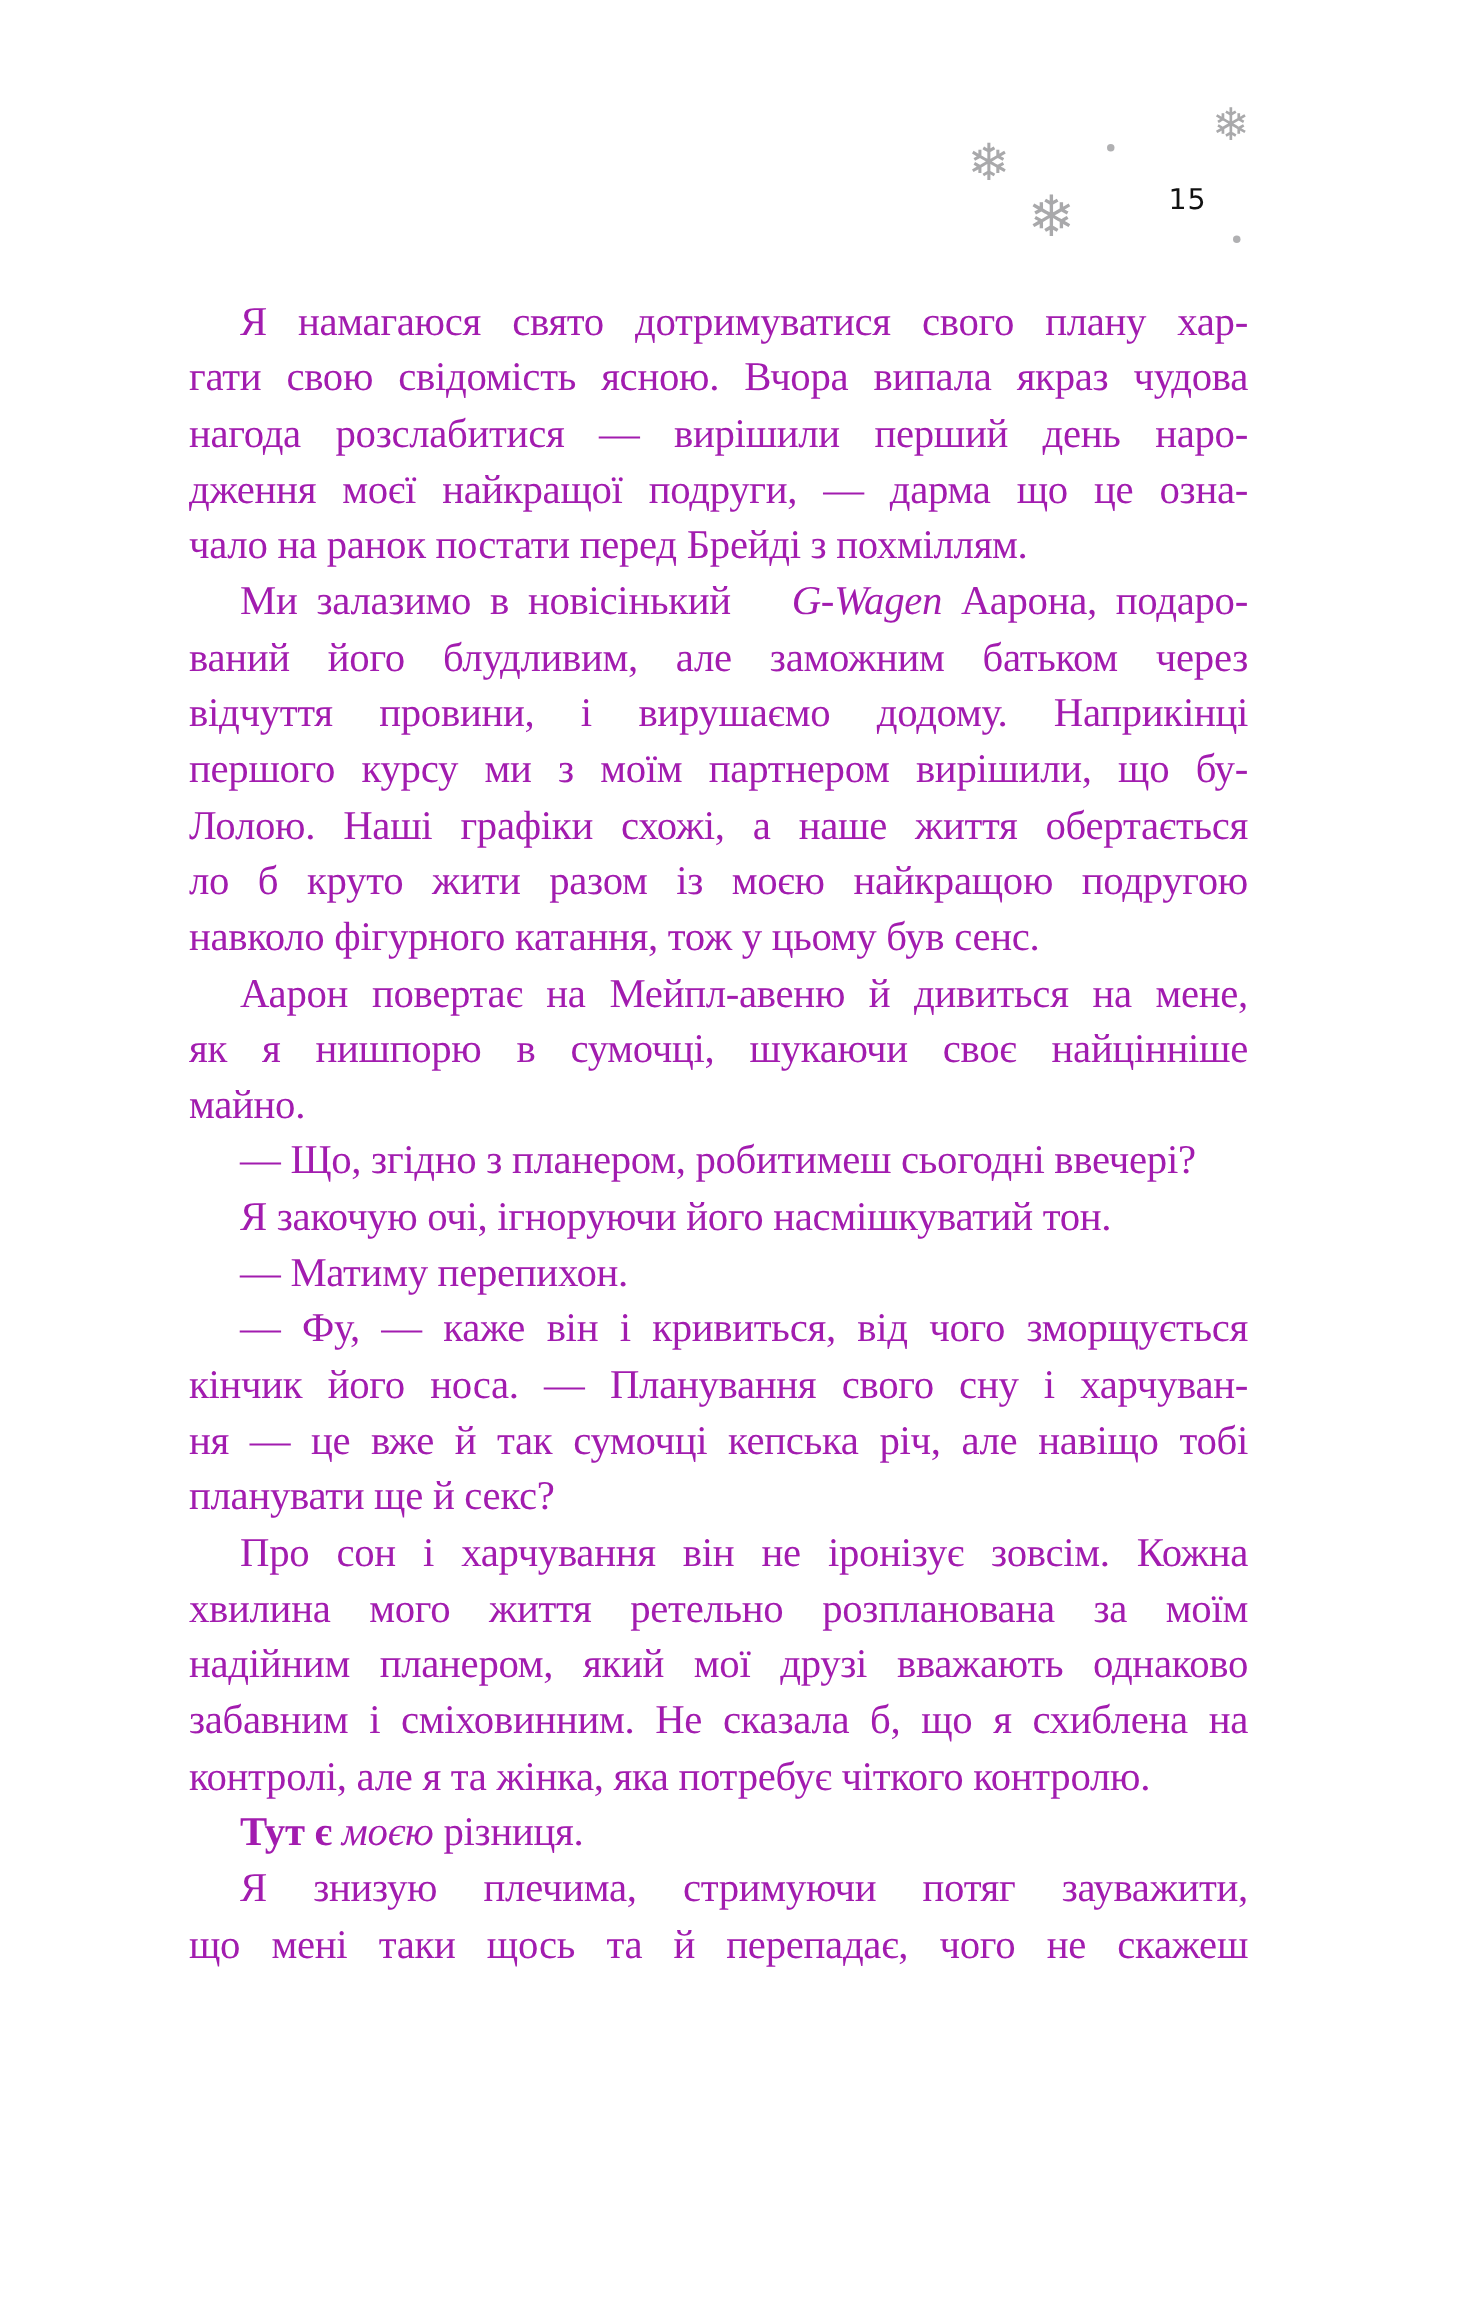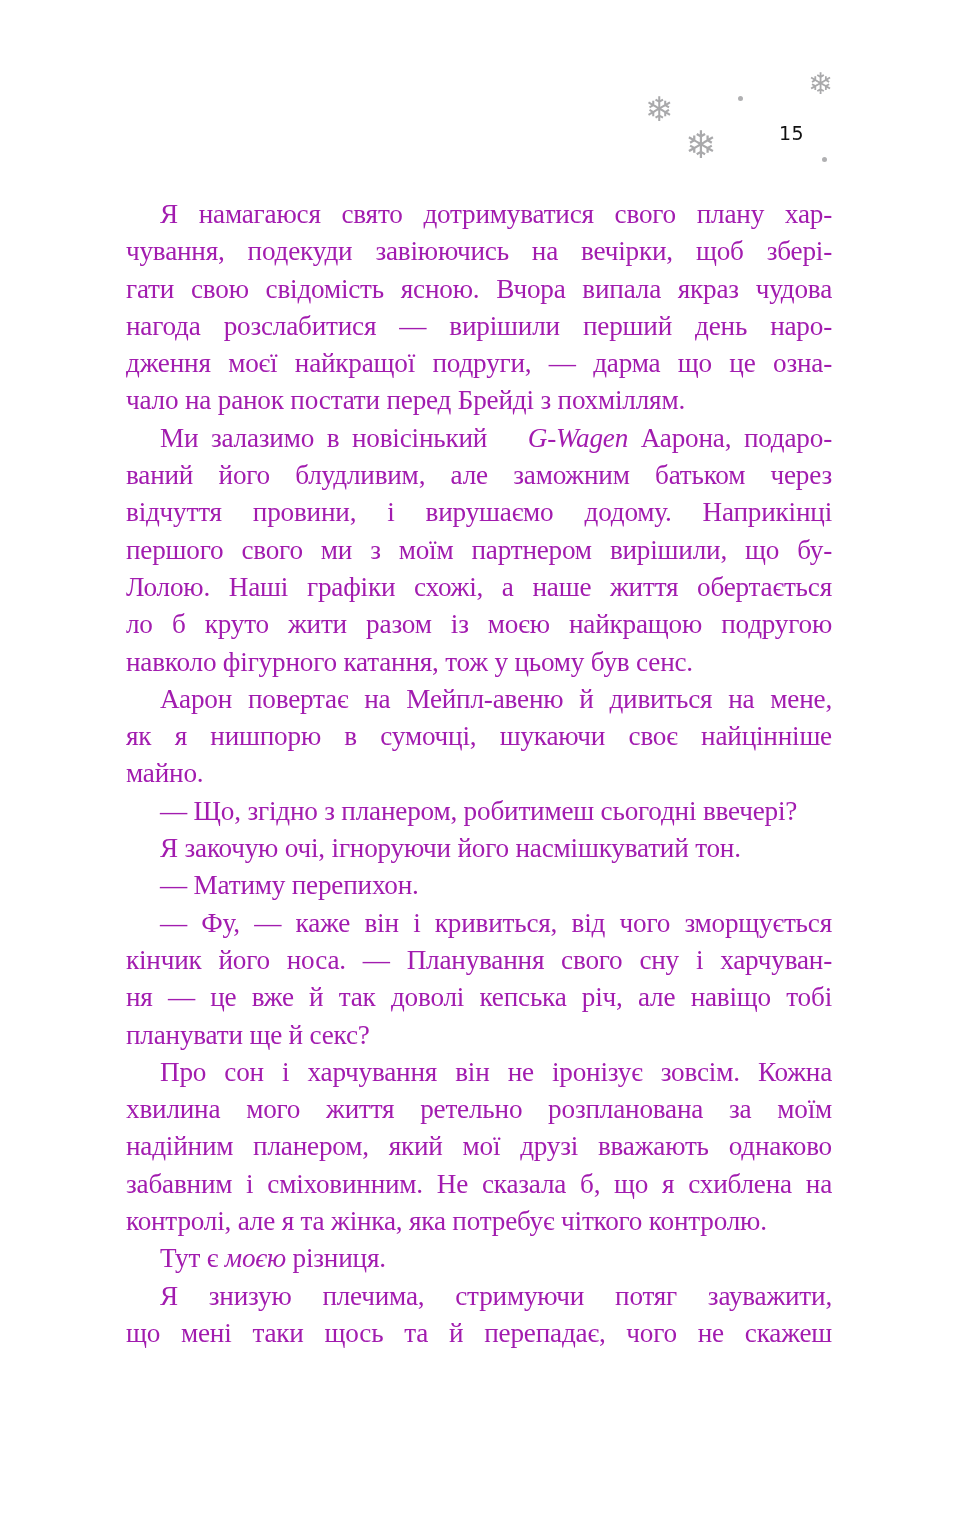--- a/index.html
+++ b/index.html
@@ -72,31 +72,30 @@
 <span class="deco" style="left:685px; top:126px; font-size:38px;">❄</span>
 <span class="deco" style="left:808px; top:69px; font-size:30px;">❄</span>
 <span class="dot" style="left:738px; top:96px;"></span>
 <span class="dot" style="left:822px; top:157px;"></span>
 
 <div class="page-number">15</div>
 
 <div class="text-block" id="text-block">
     <div>
       <span class="line indent">Я намагаюся свято дотримуватися свого плану хар-</span>
-      <span class="line">чування, подекуди завіюючись на вечірки, щоб збері-</span>
       <span class="line">гати свою свідомість ясною. Вчора випала якраз чудова</span>
       <span class="line">нагода розслабитися — вирішили перший день наро-</span>
       <span class="line">дження моєї найкращої подруги, — дарма що це озна-</span>
       <span class="line last">чало на ранок постати перед Брейді з похміллям.</span>
     </div>
     <div>
       <span class="line indent"><span style="white-space: pre;">Ми залазимо в новісінький </span><span class="it" style="white-space: pre; margin-left: 28px;">G-Wagen</span><span style="white-space: pre;"> Аарона, подаро-</span></span>
       <span class="line">ваний його блудливим, але заможним батьком через</span>
       <span class="line">відчуття провини, і вирушаємо додому. Наприкінці</span>
-      <span class="line">першого свого ми з моїм партнером вирішили, що бу-</span>
+      <span class="line">першого курсу ми з моїм партнером вирішили, що бу-</span>
       <span class="line">Лолою. Наші графіки схожі, а наше життя обертається</span>
       <span class="line">ло б круто жити разом із моєю найкращою подругою</span>
       <span class="line last">навколо фігурного катання, тож у цьому був сенс.</span>
     </div>
     <div>
       <span class="line indent">Аарон повертає на Мейпл-авеню й дивиться на мене,</span>
       <span class="line">як я нишпорю в сумочці, шукаючи своє найцінніше</span>
       <span class="line last">майно.</span>
     </div>
     <div>
@@ -104,30 +103,30 @@
     </div>
     <div>
       <span class="line indent last">Я закочую очі, ігноруючи його насмішкуватий тон.</span>
     </div>
     <div>
       <span class="line indent last">— Матиму перепихон.</span>
     </div>
     <div>
       <span class="line indent">— Фу, — каже він і кривиться, від чого зморщується</span>
       <span class="line">кінчик його носа. — Планування свого сну і харчуван-</span>
-      <span class="line">ня — це вже й так доволі кепська річ, але навіщо тобі</span>
+      <span class="line">ня — це вже й так сумочці кепська річ, але навіщо тобі</span>
       <span class="line last">планувати ще й секс?</span>
     </div>
     <div>
       <span class="line indent">Про сон і харчування він не іронізує зовсім. Кожна</span>
       <span class="line">хвилина мого життя ретельно розпланована за моїм</span>
       <span class="line">надійним планером, який мої друзі вважають однаково</span>
       <span class="line">забавним і сміховинним. Не сказала б, що я схиблена на</span>
       <span class="line last">контролі, але я та жінка, яка потребує чіткого контролю.</span>
     </div>
     <div>
-      <span class="line indent last"><span style="white-space: pre;">Тут є </span><span class="it" style="white-space: pre;">моєю</span><span style="white-space: pre;"> різниця.</span></span>
+      <span class="line indent last"><span style="white-space: pre; font-weight: bold;">Тут є </span><span class="it" style="white-space: pre;">моєю</span><span style="white-space: pre;"> різниця.</span></span>
     </div>
     <div>
       <span class="line indent">Я знизую плечима, стримуючи потяг зауважити,</span>
       <span class="line">що мені таки щось та й перепадає, чого не скажеш</span>
     </div>
   </div>
 
 </body></html>

